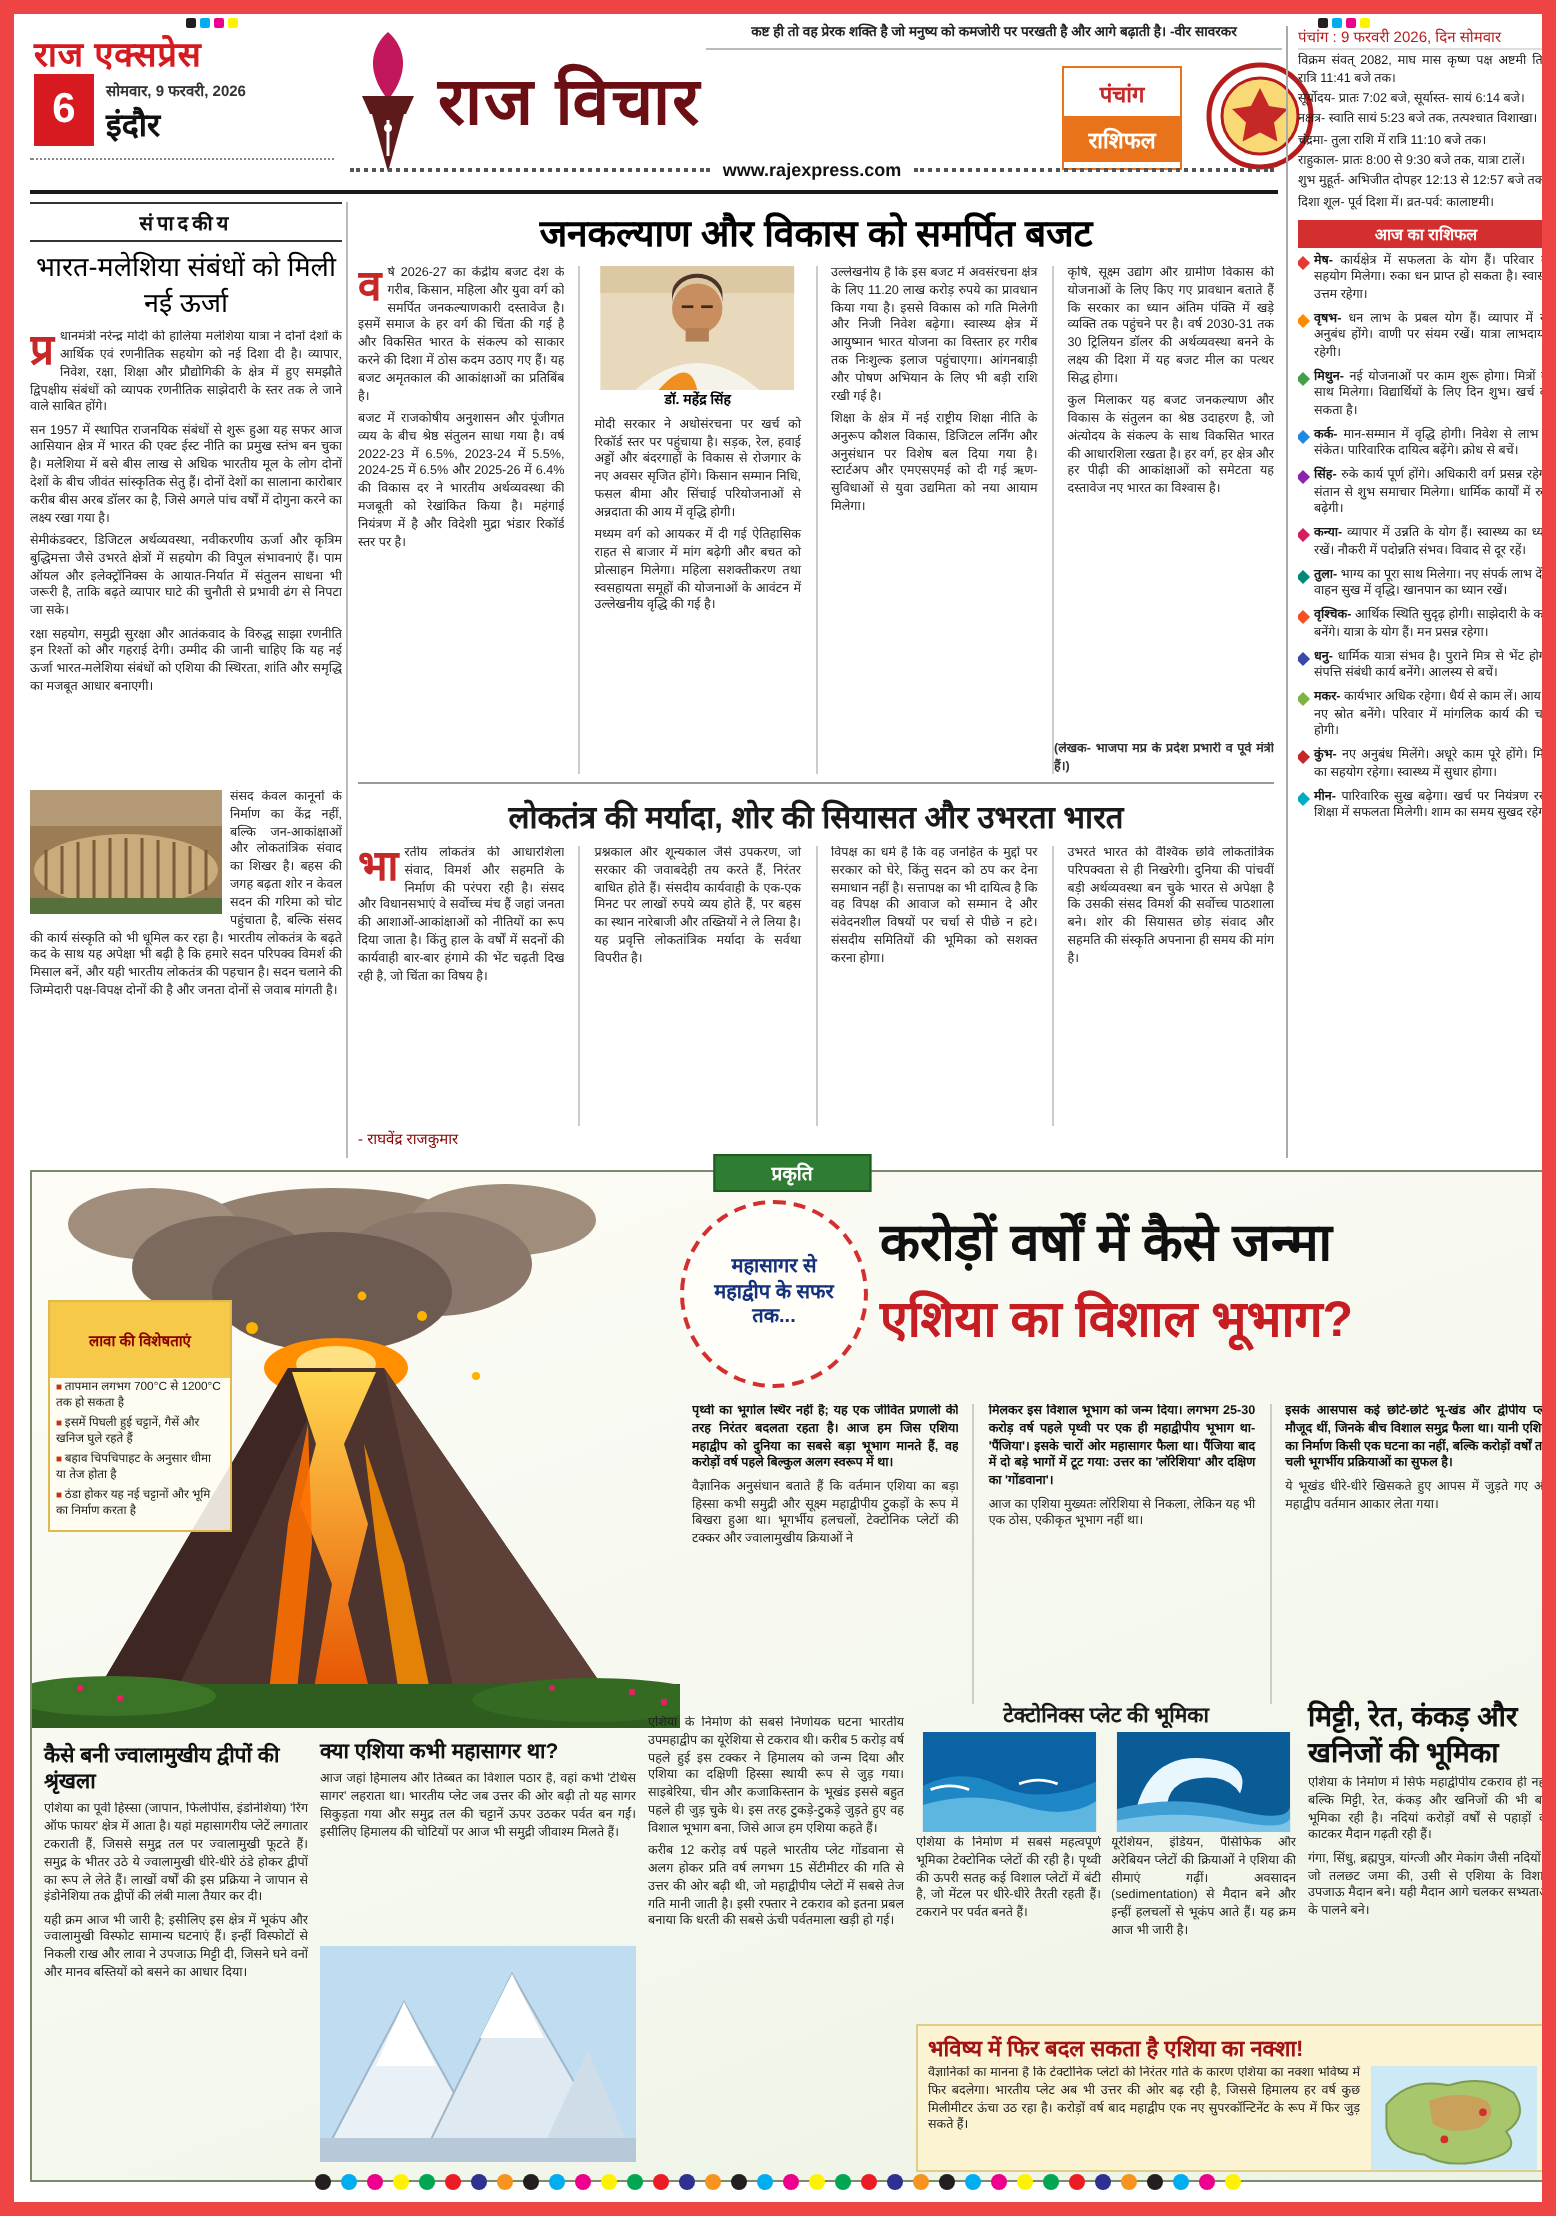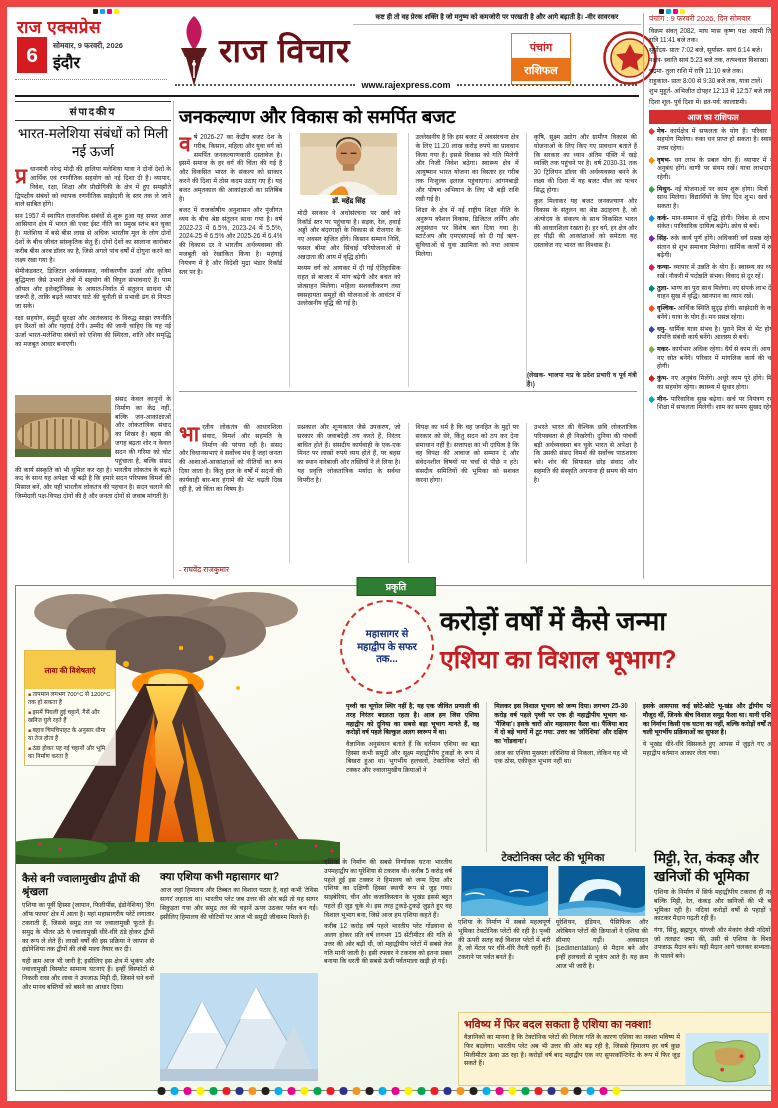--- a/index.html
+++ b/index.html
@@ -18,21 +18,21 @@
   .paper-name{left:10px;top:8px;font-size:17px;font-weight:bold;color:#d71920;letter-spacing:.5px}
   .pagenum{left:10px;top:30px;width:30px;height:36px;background:#d71920;color:#fff;font-size:21px;
            font-weight:bold;display:flex;align-items:center;justify-content:center}
   .m-date{left:46px;top:33px;width:114px;font-size:7.5px;font-weight:bold;color:#333}
   .m-city{left:46px;top:44px;font-size:16px;font-weight:bold;color:#111}
   .m-rule{left:8px;top:72px;width:152px;border-top:1px dotted #888}
   .nib{left:168px;top:5px;width:38px;height:78px}
   .sec-title{left:212px;top:20px;font-size:33px;font-weight:bold;color:#6b0f14;letter-spacing:1px}
   .quote{left:346px;top:6px;width:288px;font-size:6.8px;font-weight:bold;color:#222;
          text-align:center;line-height:1.3;border-bottom:1px solid #bbb;padding-bottom:2px}
-  .panchang-box{left:504px;top:26px;width:60px;height:52px;border:1.5px solid #e8731a;text-align:center;background:#fff}
+  .panchang-box{left:524px;top:26px;width:60px;height:52px;border:1.5px solid #e8731a;text-align:center;background:#fff}
   .pb-top{height:24px;display:flex;align-items:center;justify-content:center;color:#c62828;font-size:11px;font-weight:bold}
   .pb-bot{height:23px;display:flex;align-items:center;justify-content:center;background:#e8731a;color:#fff;font-size:11px;font-weight:bold}
   .emblem{left:596px;top:24px;width:54px;height:54px}
   .webrow{left:168px;top:73px;width:462px;display:flex;align-items:center;gap:6px}
   .dotline{flex:1;border-top:2px dotted #555;height:0}
   .weburl{font-size:9px;font-weight:bold;color:#111}
   .hrule{left:8px;top:88px;width:624px;height:2px;background:#1a1a1a}
 
   
   .rdiv{left:636px;top:6px;width:1px;height:566px;background:#aaa}
@@ -47,21 +47,21 @@
 
   
   .ed{left:8px;top:94px;width:156px}
   .ed-label{text-align:center;font-size:10px;font-weight:bold;letter-spacing:2px;color:#111;
             border-top:1.5px solid #333;border-bottom:1.5px solid #333;padding:2px 0;margin-bottom:4px}
   .ed-head{font-size:13.5px;font-weight:normal;text-align:center;line-height:1.3;color:#000;margin-bottom:5px}
   .ed-body{height:234px}
   .vdiv1{left:166px;top:94px;width:1px;height:478px;background:#bbb}
 
   
-  .bud-head{left:172px;top:96px;width:458px;font-size:18.5px;font-weight:800;color:#000;white-space:nowrap}
+  .bud-head{left:172px;top:96px;width:458px;font-size:18.5px;font-weight:800;text-align:center;color:#000;white-space:nowrap}
   .cols{display:flex;gap:7px}
   .np-col{flex:1;overflow:hidden}
   .np-col+.np-col{border-left:1px solid #ccc;padding-left:7px}
   .bud-cols{left:172px;top:126px;width:458px;height:254px}
   .photo svg{display:block;width:100%;height:62px}
   .caption{font-size:7px;font-weight:bold;text-align:center;margin:1px 0 3px;color:#000}
   .footnote{font-weight:bold;color:#333}
   .bud-rule{left:172px;top:384px;width:458px;height:1px;background:#999}
 
   
@@ -304,20 +304,21 @@
             <line x1="64" y1="25" x2="64" y2="55"></line>
           <line x1="72" y1="26" x2="72" y2="54"></line>
             <line x1="80" y1="28" x2="80" y2="52"></line>
           <line x1="88" y1="30" x2="88" y2="50"></line>
         </g>
         <rect y="54" width="96" height="8" fill="#55703a"></rect>
       </svg>
     </span>
   <p>संसद केवल कानूनों के निर्माण का केंद्र नहीं, बल्कि जन-आकांक्षाओं और लोकतांत्रिक संवाद का शिखर है। बहस की जगह बढ़ता शोर न केवल सदन की गरिमा को चोट पहुंचाता है, बल्कि संसद की कार्य संस्कृति को भी धूमिल कर रहा है। भारतीय लोकतंत्र के बढ़ते कद के साथ यह अपेक्षा भी बढ़ी है कि हमारे सदन परिपक्व विमर्श की मिसाल बनें, और यही भारतीय लोकतंत्र की पहचान है। सदन चलाने की जिम्मेदारी पक्ष-विपक्ष दोनों की है और जनता दोनों से जवाब मांगती है।</p>
     </div>
+  <div class="abs demo-head">लोकतंत्र की मर्यादा, शोर की सियासत और उभरता भारत</div>
   <div class="abs cols demo-cols">
     <div class="t np-col">
       <span class="dropcap">भा</span>
     <p>रतीय लोकतंत्र की आधारशिला संवाद, विमर्श और सहमति के निर्माण की परंपरा रही है। संसद और विधानसभाएं वे सर्वोच्च मंच हैं जहां जनता की आशाओं-आकांक्षाओं को नीतियों का रूप दिया जाता है। किंतु हाल के वर्षों में सदनों की कार्यवाही बार-बार हंगामे की भेंट चढ़ती दिख रही है, जो चिंता का विषय है।</p>
       </div>
     <div class="t np-col">
         <p>प्रश्नकाल और शून्यकाल जैसे उपकरण, जो सरकार की जवाबदेही तय करते हैं, निरंतर बाधित होते हैं। संसदीय कार्यवाही के एक-एक मिनट पर लाखों रुपये व्यय होते हैं, पर बहस का स्थान नारेबाजी और तख्तियों ने ले लिया है। यह प्रवृत्ति लोकतांत्रिक मर्यादा के सर्वथा विपरीत है।</p>
       </div>
     <div class="t np-col">
         <p>विपक्ष का धर्म है कि वह जनहित के मुद्दों पर सरकार को घेरे, किंतु सदन को ठप कर देना समाधान नहीं है। सत्तापक्ष का भी दायित्व है कि वह विपक्ष की आवाज को सम्मान दे और संवेदनशील विषयों पर चर्चा से पीछे न हटे। संसदीय समितियों की भूमिका को सशक्त करना होगा।</p>

